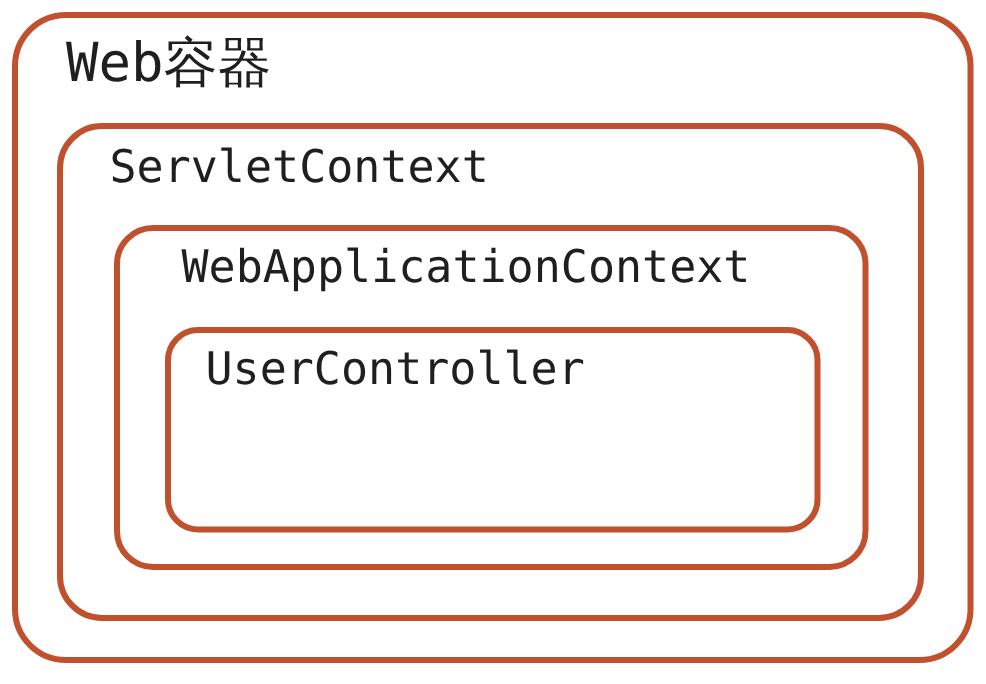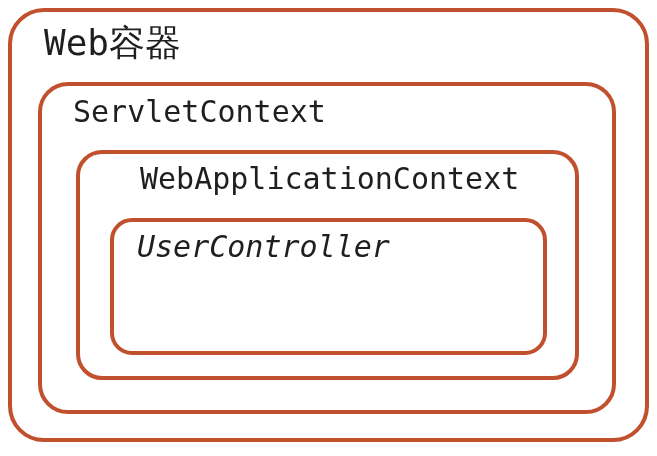--- a/index.html
+++ b/index.html
@@ -29,22 +29,22 @@
   .box-inner   { left: 110px; top: 218px; width: 437px; height: 137px; border-radius: 22px; }
   .label {
     position: absolute;
     white-space: pre;
     font-size: 30px;
     line-height: 36px;
     letter-spacing: 0px;
   }
   .label-web     { left: 44px;  top: 22px; font-size: 36px; line-height: 42px; }
   .label-servlet { left: 73px;  top: 94px; }
-  .label-webapp  { left: 121px; top: 161px; margin-left: 19px; }
-  .label-userctl { left: 137px; top: 229px; font-style: italic; }
+  .label-webapp  { left: 121px; top: 161px; }
+  .label-userctl { left: 137px; top: 229px; }
   .label-mapping { left: 137px; top: 287px; }
 </style>
 </head>
 <body style="background: rgb(255, 255, 255);">
 
 <div class="stage" style="color: rgb(31, 31, 31);">
 
   <div class="box box-outer"></div>
 
   <div class="box box-servlet"></div>

